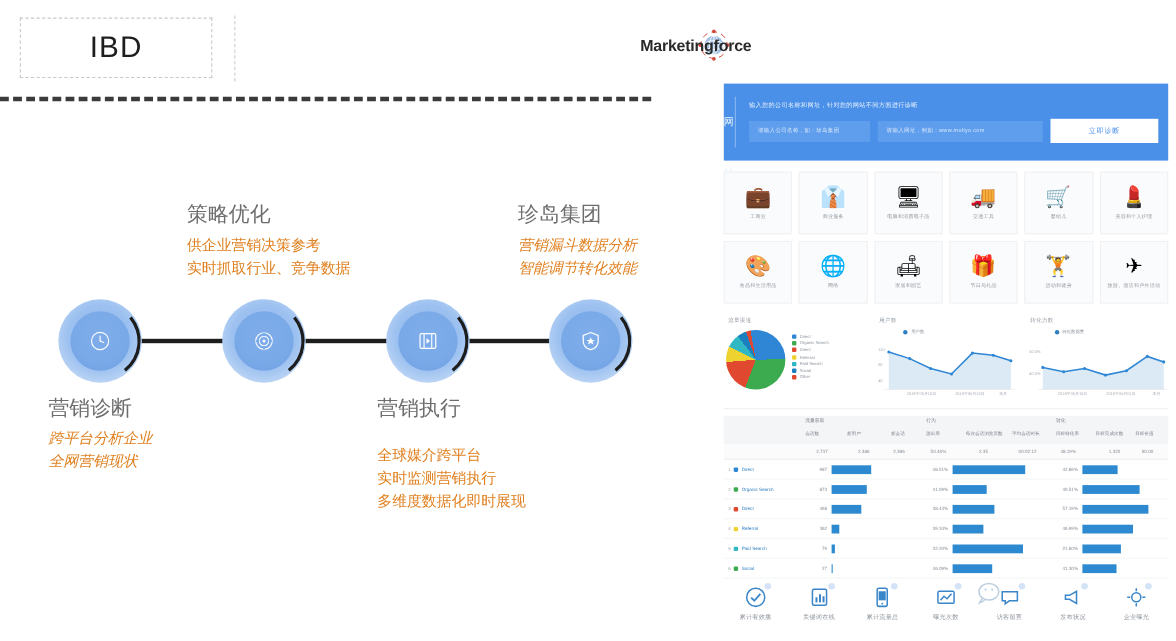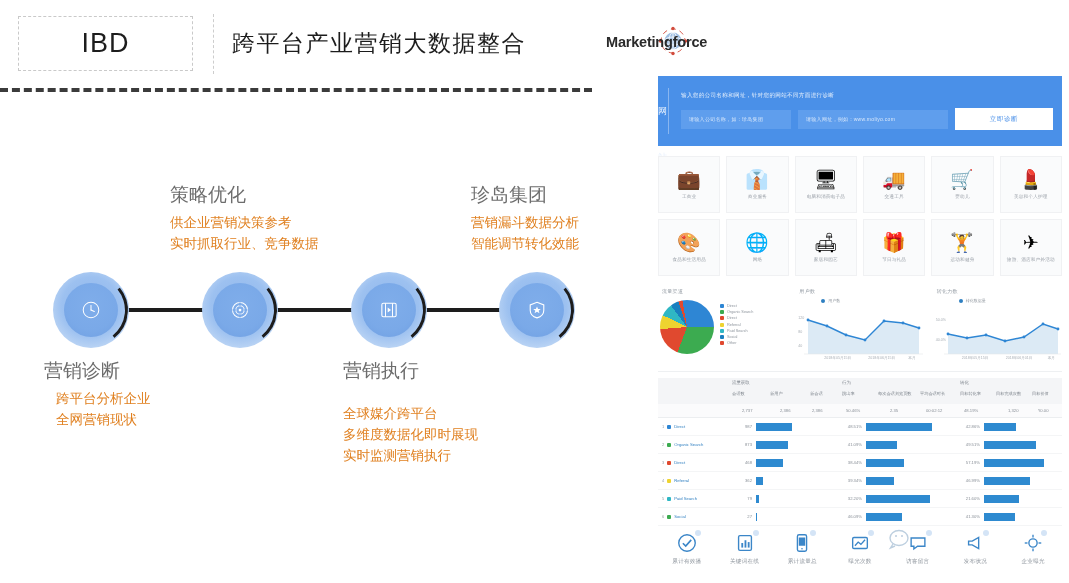--- a/index.html
+++ b/index.html
@@ -17,21 +17,21 @@
     position:absolute; left:18px; top:16px; width:175px; height:55px;
     border:1px dashed #c9c9c9;
     display:flex; align-items:center; justify-content:center;
   }
   .hdr-badge span { font-size:27px; color:#1d1d1d; letter-spacing:1px; font-weight:400; }
   .hdr-divider { position:absolute; left:213px; top:14px; width:0; height:60px; border-left:1px dashed #cdcdcd; }
   .hdr-title {
     position:absolute; left:232px; top:28px;
     font-size:23px; color:#1c1c1c; letter-spacing:1.5px; white-space:nowrap;
   }
-  .hdr-logo { position:absolute; left:606px; top:24px; width:125px; height:40px; }
+  .hdr-logo { position:absolute; left:582px; top:24px; width:125px; height:40px; }
   .hdr-logo .logo-text {
     position:absolute; left:0; top:10px; font-size:14.5px; font-weight:bold;
     color:#2a2a2a; letter-spacing:-0.2px; white-space:nowrap;
   }
   .hdr-logo .logo-globe { position:absolute; left:50px; top:0px; }
   .dashed-rule {
     position:absolute; left:0; top:88px; width:592px; height:0;
     border-top:4px dashed #3b3b3b;
   }
 
@@ -163,21 +163,20 @@
 </head>
 <body>
 
 <div id="root">
 
   <div class="hdr">
     <div class="hdr-badge">
       <span>IBD</span>
     </div>
     <div class="hdr-divider"></div>
-    <div class="hdr-title">跨平台产业营销大数据整合</div>
     <div class="hdr-logo">
       <svg class="logo-globe" width="34" height="34" viewBox="0 0 34 34">
         <circle cx="17" cy="17" r="8.5" fill="#7fa8d8" opacity="0.75"></circle>
         <ellipse cx="17" cy="17" rx="8.5" ry="4" fill="none" stroke="#ffffff" stroke-width="0.8"></ellipse>
         <ellipse cx="17" cy="17" rx="4" ry="8.5" fill="none" stroke="#ffffff" stroke-width="0.8"></ellipse>
         <line x1="17" y1="8.5" x2="17" y2="25.5" stroke="#ffffff" stroke-width="0.8"></line>
         <circle cx="17" cy="17" r="12" fill="none" stroke="#d14b3c" stroke-width="0.9" stroke-dasharray="5 4"></circle>
         <circle cx="17" cy="4.5" r="1.7" fill="#d14b3c"></circle>
         <circle cx="29.5" cy="17" r="1.7" fill="#d14b3c"></circle>
         <circle cx="17" cy="29.5" r="1.7" fill="#d14b3c"></circle>
@@ -243,40 +242,40 @@
       <div class="arc"></div>
       <div class="inner">
         <svg width="22" height="22" viewBox="0 0 24 24">
           <path d="M12 3.6 L19.4 6.4 L19.4 12.2 C19.4 16.4 16.2 19.4 12 20.6 C7.8 19.4 4.6 16.4 4.6 12.2 L4.6 6.4 Z" fill="none" stroke="#ffffff" stroke-width="1.2"></path>
           <polygon points="12,8.3 13.2,11 16.1,11 13.8,12.8 14.7,15.5 12,13.9 9.3,15.5 10.2,12.8 7.9,11 10.8,11" fill="#ffffff"></polygon>
         </svg>
       </div>
     </div>
 
     <div class="grp-title" style="left:44px; top:258px;">营销诊断</div>
-    <div class="grp-lines" style="left:56px; top:288px;">
+    <div class="grp-lines" style="left:44px; top:288px;font-style:italic;">
       <div>跨平台分析企业</div>
       <div>全网营销现状</div>
     </div>
 
     <div class="grp-title" style="left:170px; top:82px;">策略优化</div>
     <div class="grp-lines" style="left:170px; top:112px;">
       <div>供企业营销决策参考</div>
       <div>实时抓取行业、竞争数据</div>
     </div>
 
     <div class="grp-title" style="left:343px; top:258px;">营销执行</div>
     <div class="grp-lines" style="left:343px; top:303px;">
       <div>全球媒介跨平台</div>
+      <div>实时监测营销执行</div>
       <div>多维度数据化即时展现</div>
-      <div>实时监测营销执行</div>
     </div>
 
     <div class="grp-title" style="left:471px; top:82px;">珍岛集团</div>
-    <div class="grp-lines" style="left:471px; top:112px;">
+    <div class="grp-lines" style="left:471px; top:112px;font-style:italic;">
       <div>营销漏斗数据分析</div>
       <div>智能调节转化效能</div>
     </div>
   </div>
 
   <div class="dash">
 
     <div class="dash-hero">
       <div class="hero-label">网站评分</div>
       <div class="hero-body">

